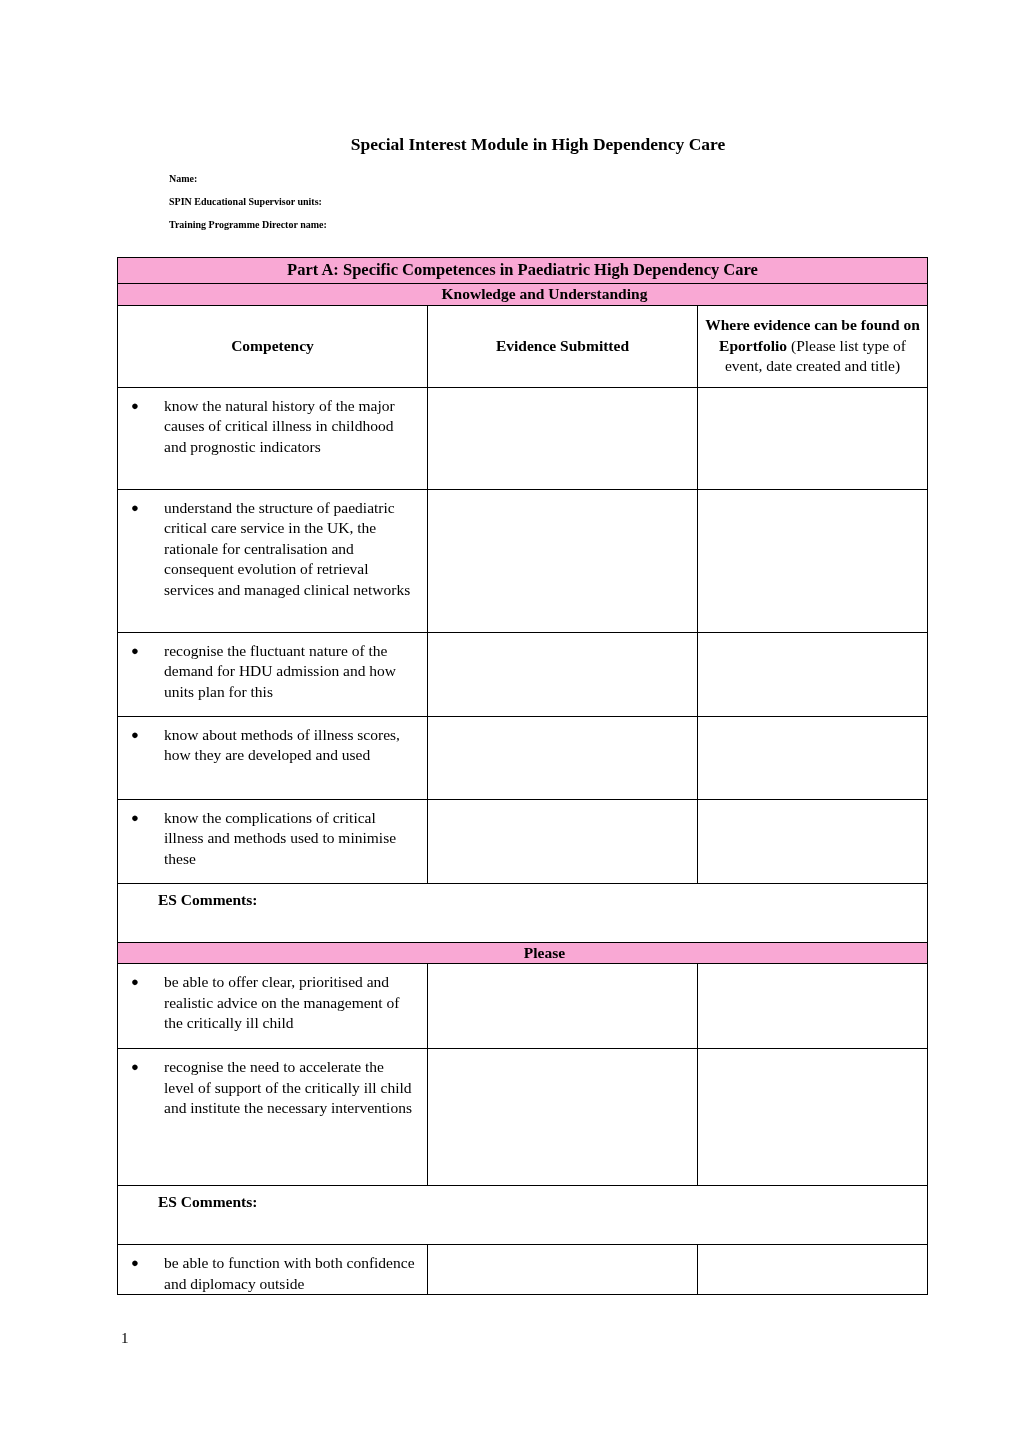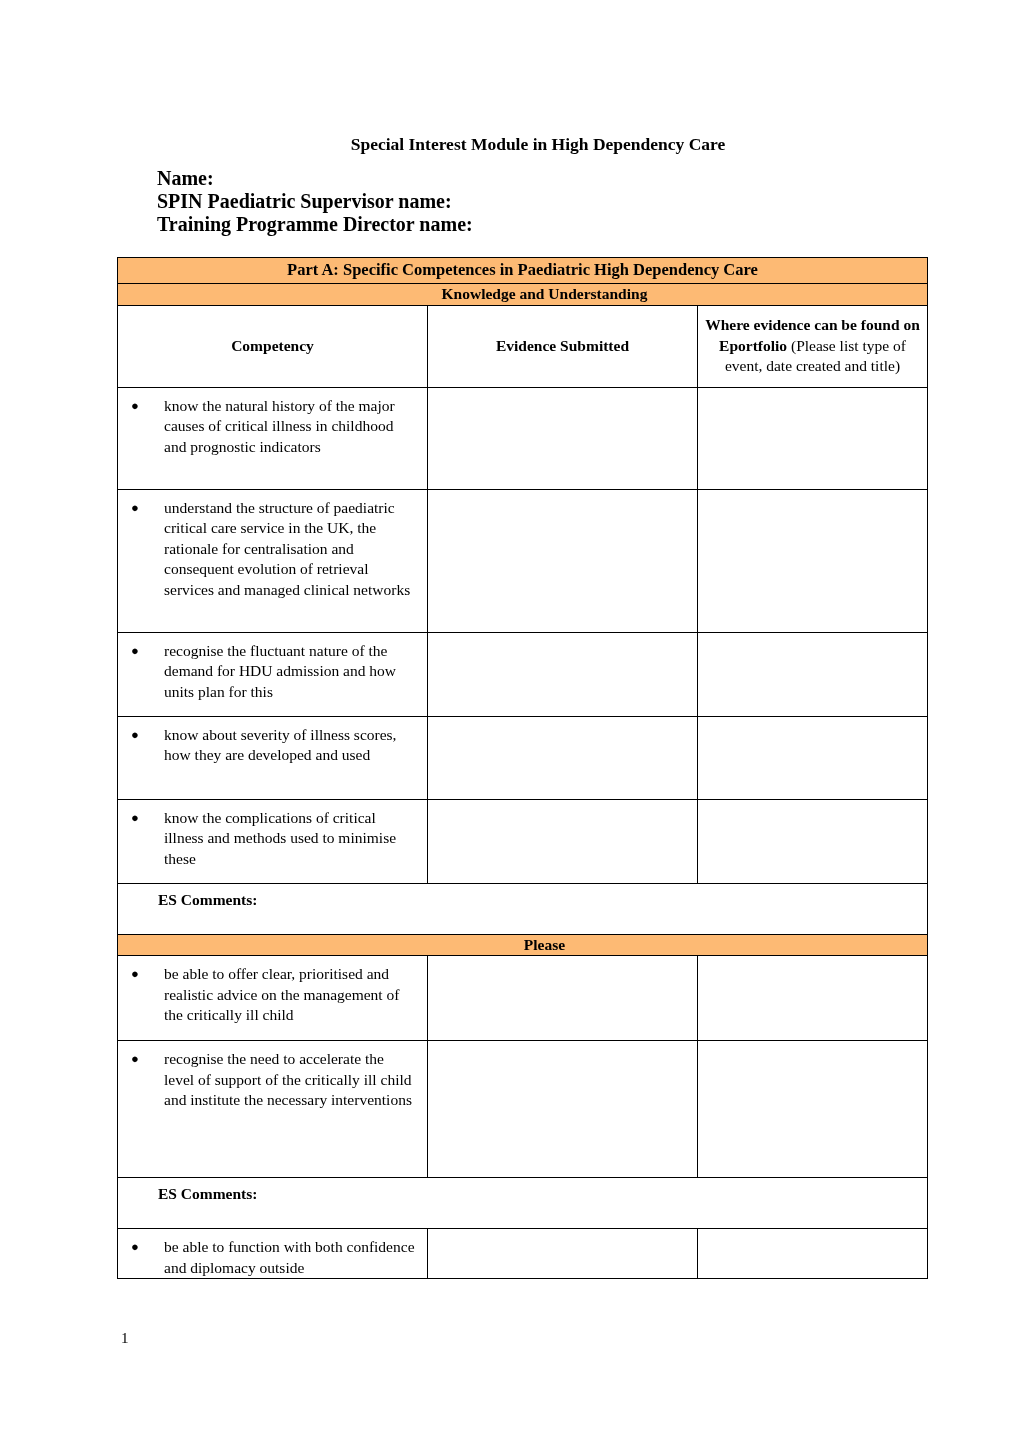--- a/index.html
+++ b/index.html
@@ -25,22 +25,22 @@
     text-align: center;
     font-size: 17.5px;
     font-weight: bold;
   }
   .fields {
     position: absolute;
     top: 168px;
     left: 157px;
   }
   .fields p {
-    margin: 0 0 2px 0;
-    font-size: 20px;
+    margin: 0 0 2px 12px;
+    font-size: 10px;
     font-weight: bold;
     line-height: 21px;
   }
   table.comp-table {
     position: absolute;
     top: 257px;
     left: 117px;
     width: 810px;
     border-collapse: collapse;
     table-layout: fixed;
@@ -49,21 +49,21 @@
   table.comp-table td {
     border: 1px solid #000000;
     padding: 0;
     vertical-align: top;
     line-height: 20.5px;
   }
   col.c1 { width: 310px; }
   col.c2 { width: 270px; }
   col.c3 { width: 230px; }
   tr.gray td {
-    background: #fdba74;
+    background: #f9a8d4;
     text-align: center;
     font-weight: bold;
     vertical-align: middle;
   }
   tr.part-a { height: 26px; }
   tr.part-a td { font-size: 16.5px; }
   tr.section-hdr { height: 21px; }
   tr.section-hdr td { font-size: 15.5px; padding-left: 44px; }
   tr.colheads { height: 82px; }
   tr.colheads td {
@@ -86,21 +86,21 @@
     line-height: 20.5px;
   }
   .bullet-text {
     flex: 1 1 auto;
   }
   tr.r-ku0 { height: 102px; }
   tr.r-ku1 { height: 143px; }
   tr.r-ku2 { height: 84px; }
   tr.r-ku3 { height: 83px; }
   tr.r-ku4 { height: 84px; }
-  tr.r-es  { height: 51px; }
+  tr.r-es  { height: 59px; }
   tr.r-sk0 { height: 85px; }
   tr.r-sk1 { height: 137px; }
   tr.r-va0 { height: 38px; }
   tr.r-va0 td { overflow: hidden; }
   .es-cell {
     padding: 6px 12px 0 40px;
     font-weight: bold;
   }
   .page-number {
     position: absolute;
@@ -111,21 +111,21 @@
 </style>
 </head>
 <body>
 
 <div class="page">
 
   <h1 class="title">Special Interest Module in High Dependency Care</h1>
 
   <div class="fields">
     <p>Name:</p>
-    <p>SPIN Paediatric Supervisor name:</p>
+    <p>SPIN Educational Supervisor units:</p>
     <p>Training Programme Director name:</p>
   </div>
 
   <table class="comp-table">
     <colgroup>
         <col class="c1">
         <col class="c2">
         <col class="c3">
       </colgroup>
 
@@ -177,21 +177,21 @@
         </div>
       </td>
       <td></td>
       <td></td>
     </tr>
 
     <tr class="r-ku3">
       <td>
         <div class="bullet-item">
           <span class="bullet">●</span>
-          <span class="bullet-text">know about severity of illness scores, how they are developed and used</span>
+          <span class="bullet-text">know about methods of illness scores, how they are developed and used</span>
         </div>
       </td>
       <td></td>
       <td></td>
     </tr>
 
     <tr class="r-ku4">
       <td>
         <div class="bullet-item">
           <span class="bullet">●</span>

